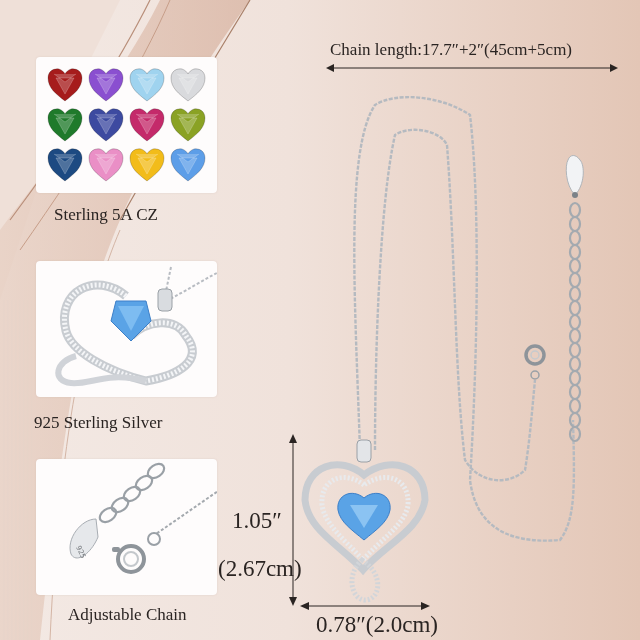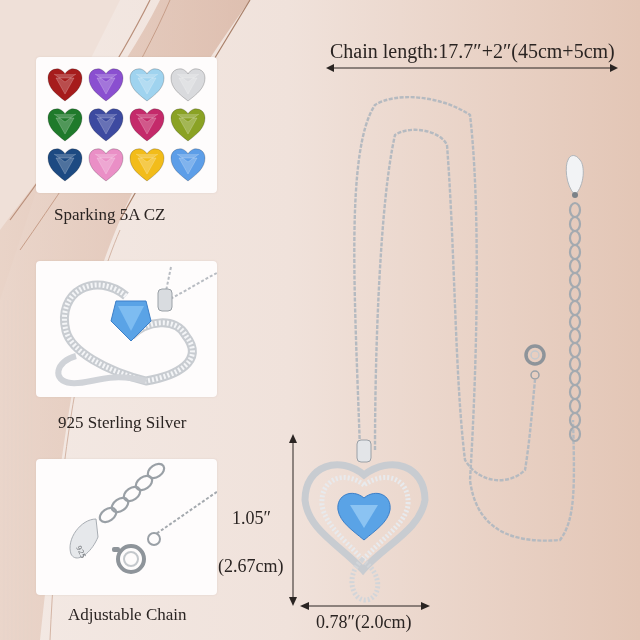--- a/index.html
+++ b/index.html
@@ -16,21 +16,21 @@
     .panel {
       position: absolute; background: #fefcfc; border-radius: 4px;
       box-shadow: 0 0 2px rgba(180,150,140,0.25);
     }
     .caption {
       position: absolute; font-family: "Liberation Serif", "DejaVu Serif", serif;
       font-size: 17px; color: #2a2422; white-space: nowrap;
     }
     .dim-label {
       position: absolute; font-family: "Liberation Serif", "DejaVu Serif", serif;
-      font-size: 18px; color: #2a2422; white-space: nowrap; text-align: center;
+      font-size: 23px; color: #2a2422; white-space: nowrap; text-align: center;
     }
     .hearts-grid {
       position: absolute; left: 46px; top: 66px; width: 164px;
       display: grid; grid-template-columns: repeat(4, 38px); grid-template-rows: repeat(3, 38px);
       column-gap: 3px; row-gap: 2px;
     }
     .gem { width: 38px; height: 38px; }
     svg { display: block; }
   </style>
 </head>
@@ -107,35 +107,35 @@
     </svg>
     <svg width="38" height="38" viewBox="0 0 38 38" class="gem">
       <path d="M19 35 C 10 28 2 22 2 12 C 2 5 8 2 13 3 C 16 4 18 6 19 8 C 20 6 22 4 25 3 C 30 2 36 5 36 12 C 36 22 28 28 19 35 Z" fill="#f2bc1a" stroke="rgba(0,0,0,0.25)" stroke-width="0.8"></path>
       <path d="M10 12 L 28 12 L 19 28 Z M 8 8 L 19 16 L 30 8" fill="rgba(255,255,255,0.22)" stroke="rgba(255,255,255,0.35)" stroke-width="0.6"></path>
     </svg>
     <svg width="38" height="38" viewBox="0 0 38 38" class="gem">
       <path d="M19 35 C 10 28 2 22 2 12 C 2 5 8 2 13 3 C 16 4 18 6 19 8 C 20 6 22 4 25 3 C 30 2 36 5 36 12 C 36 22 28 28 19 35 Z" fill="#5d9ee8" stroke="rgba(0,0,0,0.25)" stroke-width="0.8"></path>
       <path d="M10 12 L 28 12 L 19 28 Z M 8 8 L 19 16 L 30 8" fill="rgba(255,255,255,0.22)" stroke="rgba(255,255,255,0.35)" stroke-width="0.6"></path>
     </svg>
   </div>
-<div class="caption" style="left:54px; top:205px;">Sparking 5A CZ</div>
+<div class="caption" style="left:54px; top:205px;">Sterling 5A CZ</div>
 
 <div class="panel" style="left:36px; top:261px; width:181px; height:136px;">
   <svg width="181" height="136" viewBox="0 0 181 136">
     <path d="M 130 40 C 150 30 165 20 181 12" stroke="#b8bcc2" stroke-width="2" fill="none" stroke-dasharray="3 2"></path>
     <path d="M 135 6 L 130 30" stroke="#b8bcc2" stroke-width="2" fill="none" stroke-dasharray="3 2"></path>
     <rect x="122" y="28" width="14" height="22" rx="4" fill="#d9dce0" stroke="#9aa0a6"></rect>
     <path d="M 90 35 C 60 10 20 30 30 70 C 35 90 70 110 110 120 C 140 115 170 100 150 75 C 140 55 110 60 95 75" stroke="#c8ccd1" stroke-width="9" fill="none"></path>
     <path d="M 90 35 C 60 10 20 30 30 70 C 35 90 70 110 110 120 C 140 115 170 100 150 75 C 140 55 110 60 95 75" stroke="#f4f5f7" stroke-width="5" fill="none" stroke-dasharray="2 2"></path>
     <path d="M 40 95 C 20 100 15 120 35 122 C 55 124 70 110 110 120" stroke="#d0d3d8" stroke-width="6" fill="none"></path>
     <path d="M 80 40 L 110 40 L 115 60 L 95 80 L 75 60 Z" fill="#5aa3e6" stroke="#3c7fc8"></path>
     <path d="M 82 45 L 108 45 L 95 70 Z" fill="#8cc6f5" opacity="0.7"></path>
   </svg>
 </div>
-<div class="caption" style="left:58px; top:413px;">925 Sterling Silver</div>
+<div class="caption" style="left:34px; top:413px;">925 Sterling Silver</div>
 
 <div class="panel" style="left:36px; top:459px; width:181px; height:136px;">
   <svg width="181" height="136" viewBox="0 0 181 136">
     <g fill="none" stroke="#9aa0a6" stroke-width="2.2">
       <ellipse cx="120" cy="12" rx="9" ry="6" transform="rotate(-35 120 12)"></ellipse>
       <ellipse cx="108" cy="24" rx="9" ry="6" transform="rotate(-35 108 24)"></ellipse>
       <ellipse cx="96" cy="35" rx="9" ry="6" transform="rotate(-35 96 35)"></ellipse>
       <ellipse cx="84" cy="46" rx="9" ry="6" transform="rotate(-35 84 46)"></ellipse>
       <ellipse cx="72" cy="56" rx="9" ry="6" transform="rotate(-35 72 56)"></ellipse>
     </g>
@@ -143,21 +143,21 @@
     <text x="40" y="88" font-size="7" fill="#707478" font-family="DejaVu Sans, sans-serif" transform="rotate(65 40 88)">925</text>
     <path d="M 185 30 L 120 75" stroke="#a4a9ae" stroke-width="2" stroke-dasharray="3 2" fill="none"></path>
     <circle cx="118" cy="80" r="6" fill="none" stroke="#9aa0a6" stroke-width="2"></circle>
     <circle cx="95" cy="100" r="13" fill="none" stroke="#8e949a" stroke-width="4"></circle>
     <circle cx="95" cy="100" r="7" fill="none" stroke="#c4c8cc" stroke-width="2"></circle>
     <rect x="76" y="88" width="8" height="5" rx="2" fill="#8e949a"></rect>
   </svg>
 </div>
 <div class="caption" style="left:68px; top:605px;">Adjustable Chain</div>
 
-<div class="dim-label" style="left:330px; top:40px; font-size:20px;">Chain length:17.7″+2″(45cm+5cm)</div>
+<div class="dim-label" style="left:330px; top:40px; font-size:17px;">Chain length:17.7″+2″(45cm+5cm)</div>
 <svg style="position:absolute; left:326px; top:60px;" width="292" height="16">
   <line x1="6" y1="8" x2="286" y2="8" stroke="#2a2422" stroke-width="1"></line>
   <polygon points="0,8 8,4 8,12" fill="#2a2422"></polygon>
   <polygon points="292,8 284,4 284,12" fill="#2a2422"></polygon>
 </svg>
 
 <svg style="position:absolute; left:290px; top:90px;" width="350" height="550" viewBox="290 90 350 550">
   <g fill="none" stroke="#b5bac0" stroke-width="2.4" stroke-dasharray="4 1.5">
     <path d="M 360 450 C 355 300 345 150 375 105 C 395 92 440 95 470 115 C 480 200 478 350 470 480 C 475 520 500 545 560 540 C 575 520 575 490 573 420"></path>
     <path d="M 375 450 C 375 350 380 200 395 135 C 410 125 440 130 447 145 C 455 250 455 380 465 460 C 480 485 510 485 525 470 C 530 440 533 400 535 380"></path>

